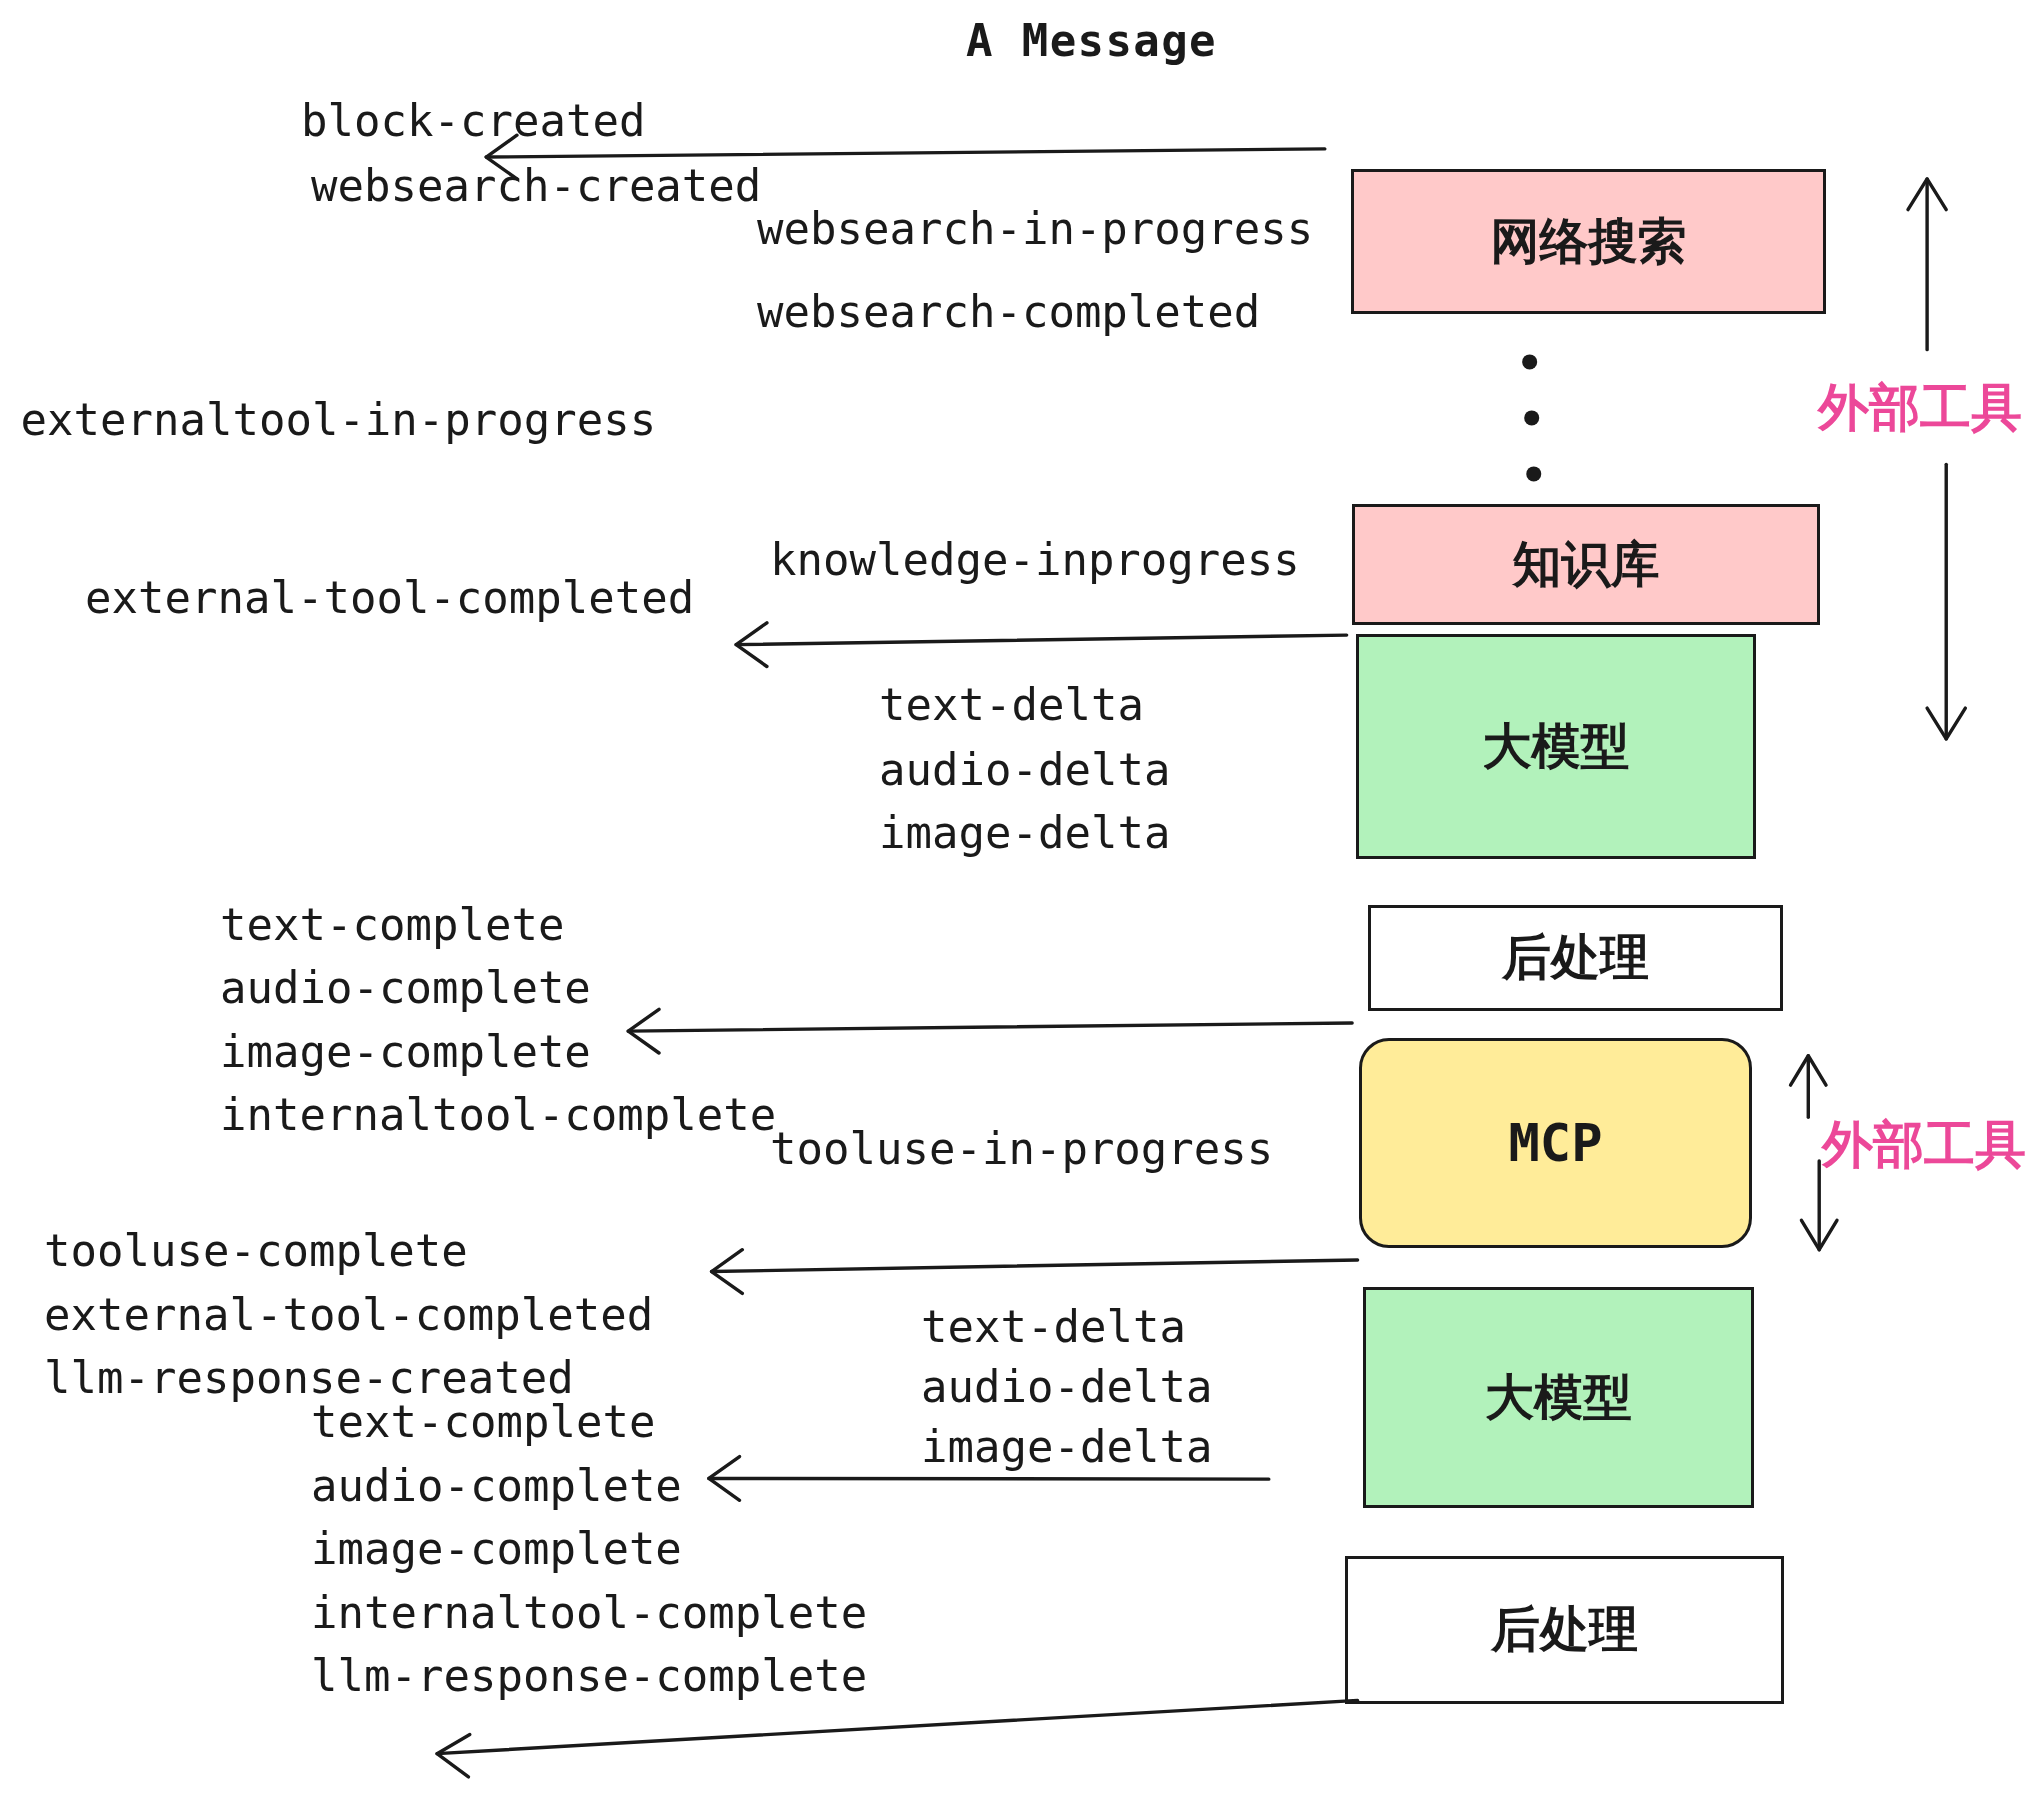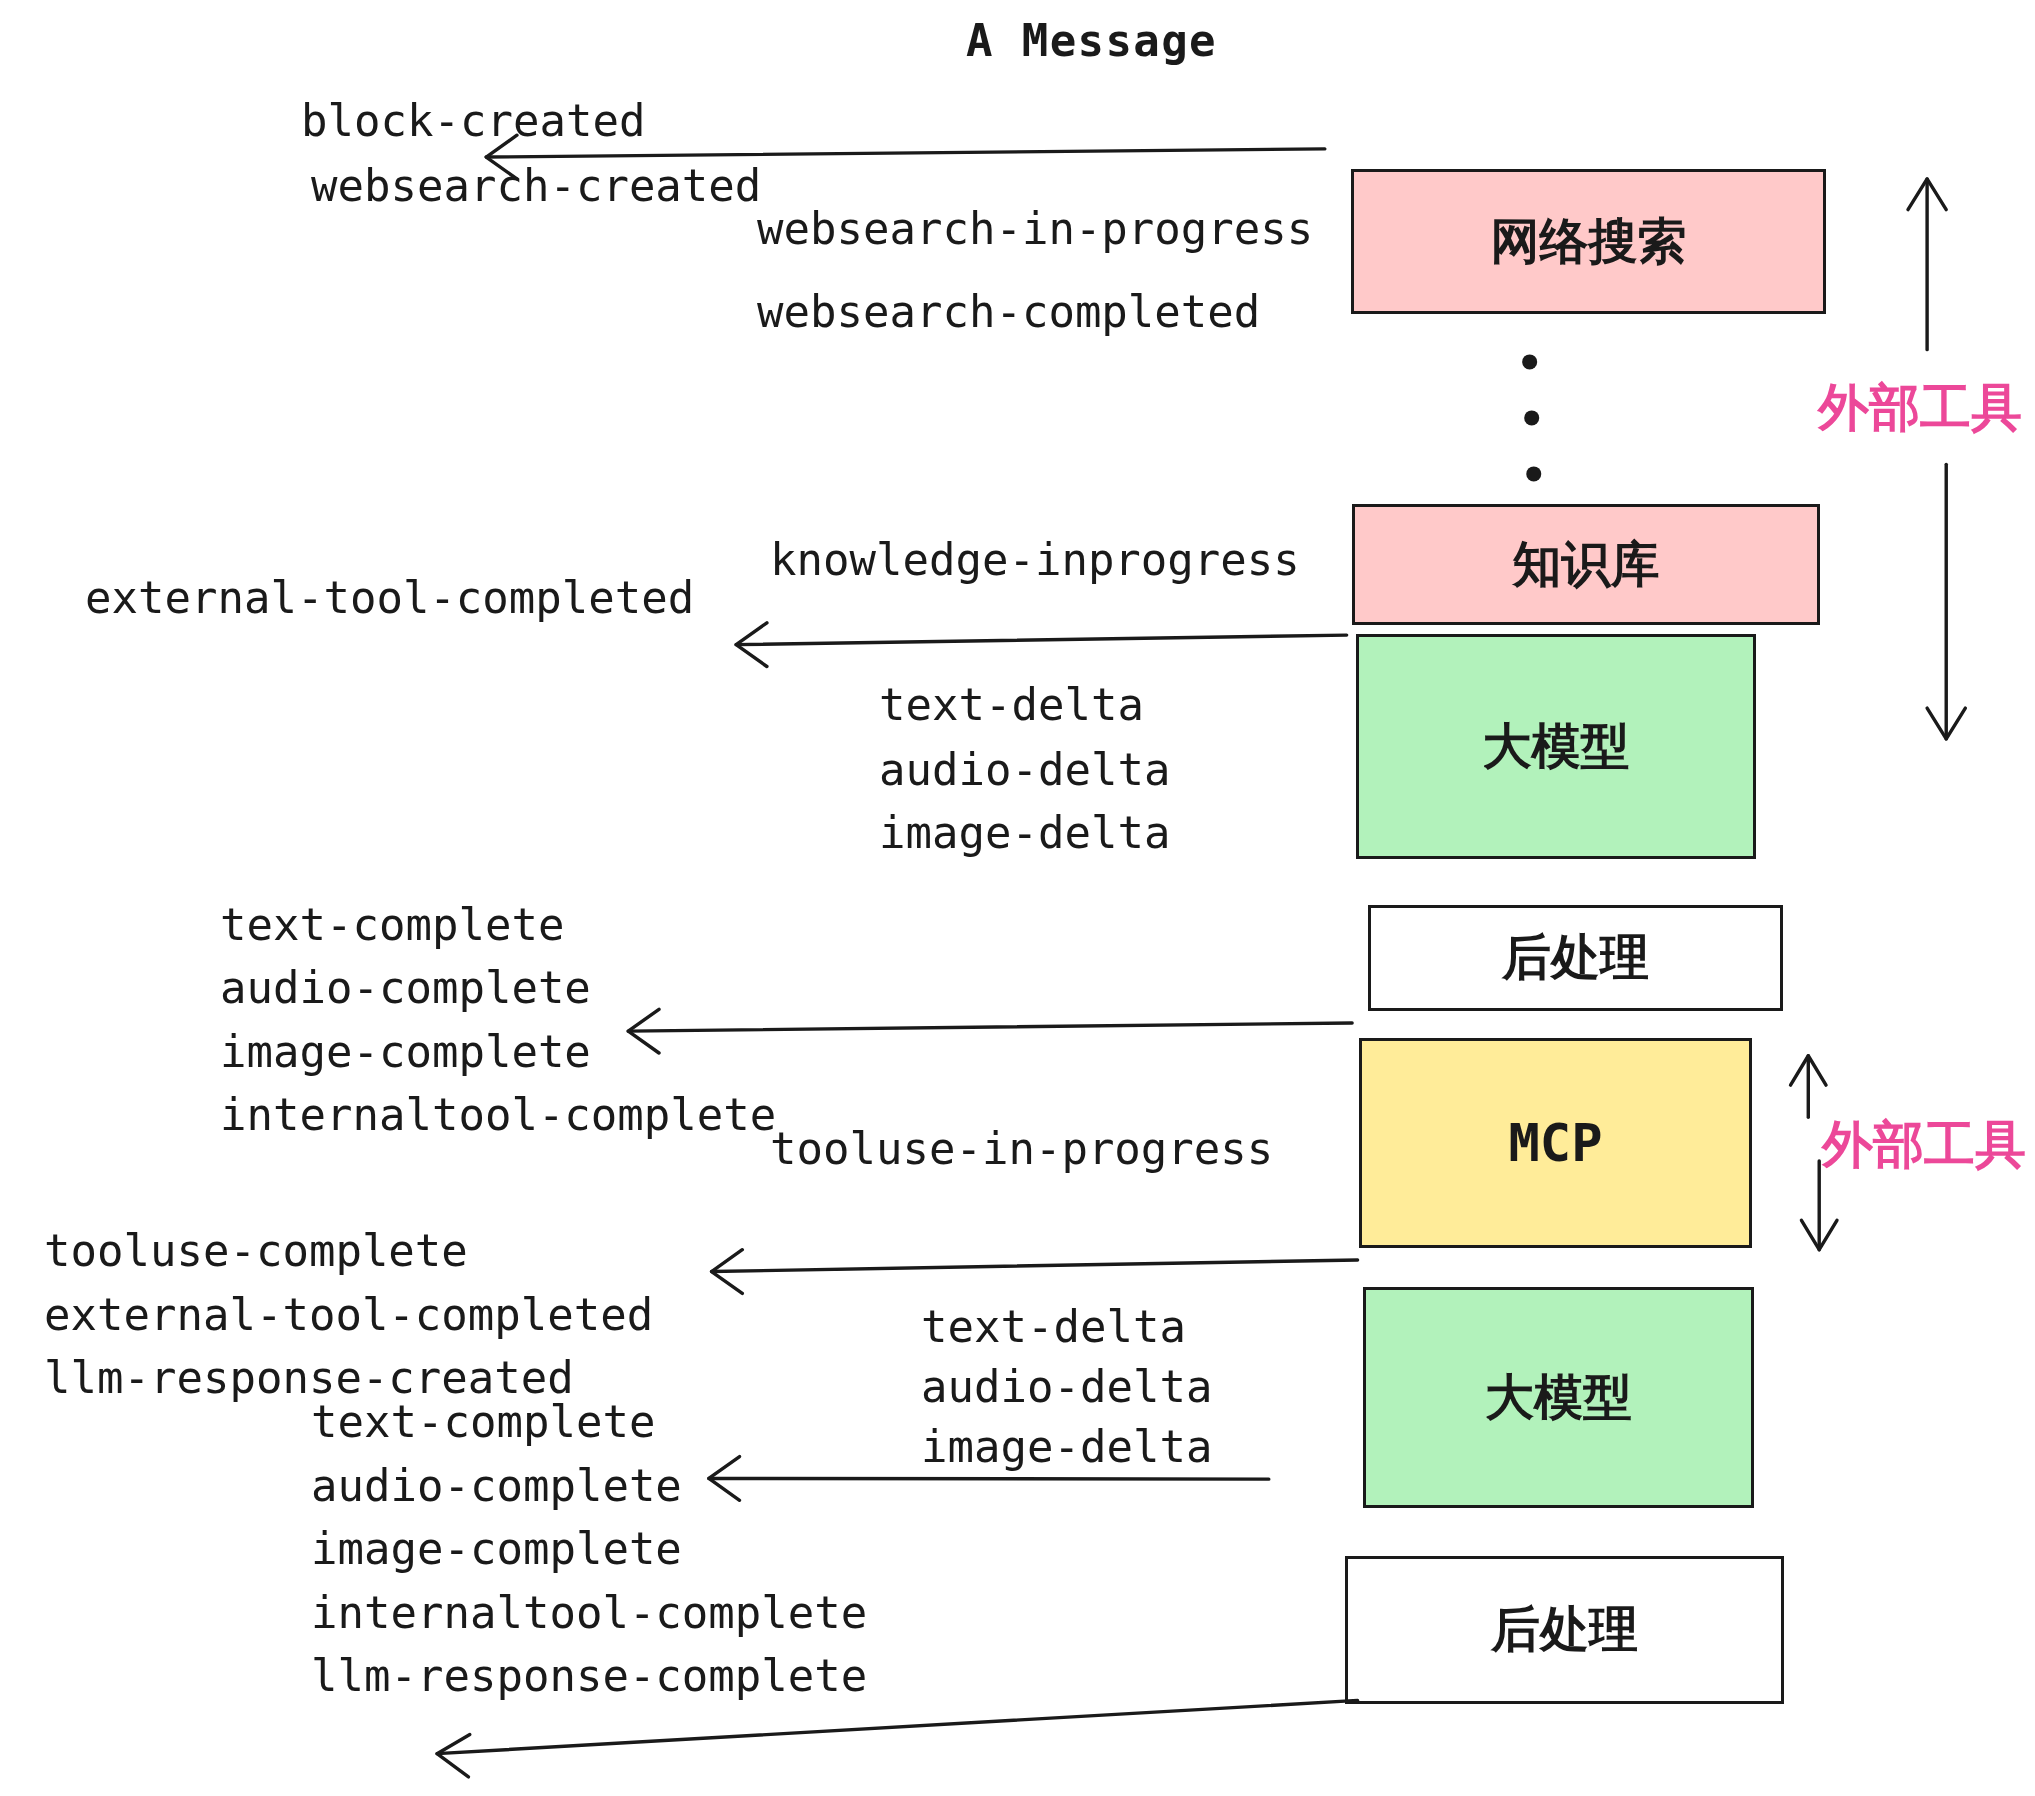--- a/index.html
+++ b/index.html
@@ -22,41 +22,42 @@
   .box .cjk{
     font-family:"DejaVu Sans","Liberation Sans",sans-serif;
     font-size:49px;font-weight:bold;white-space:nowrap;
   }
   .box .latin{
     font-family:"DejaVu Sans Mono",monospace;
     font-size:52px;font-weight:bold;white-space:nowrap;
   }
   .pink{background:var(--pink,#ffc9c9);}
   .green{background:var(--green,#b2f2bb);}
-  .yellow{background:var(--yellow,#ffec99);}
+  .yellow{background:var(--yellow,#ffec99);border-radius:30px;}
   .white{background:var(--white,#ffffff);}
   .side{
     position:absolute;font-family:"DejaVu Sans","Liberation Sans",sans-serif;
     font-size:51px;font-weight:bold;white-space:nowrap;color:#ec4899;
   }
   svg.overlay{position:absolute;left:0;top:0;pointer-events:none;}
   svg.overlay path, svg.overlay line{stroke:var(--stroke,#1a1a1a);stroke-width:5;fill:none;stroke-linecap:round;stroke-linejoin:round;}
   svg.overlay circle{fill:var(--stroke,#1a1a1a);stroke:none;}
 </style>
 </head>
 <body>
 
 <div id="canvas">
 
   <div class="title" style="left:966px;top:17px">A Message</div>
 
   <div class="ev" style="left:301px;top:99px">block-created</div>
   <div class="ev" style="left:311px;top:164px">websearch-created</div>
   <div class="ev" style="left:757px;top:207px">websearch-in-progress</div>
   <div class="ev" style="left:757px;top:290px">websearch-completed</div>
+  <div class="ev" style="left:20.5px;top:398px">externaltool-in-progress</div>
   <div class="ev" style="left:770px;top:538px">knowledge-inprogress</div>
   <div class="ev" style="left:85px;top:576px">external-tool-completed</div>
   <div class="ev" style="left:879px;top:683px">text-delta</div>
   <div class="ev" style="left:879px;top:748px">audio-delta</div>
   <div class="ev" style="left:879px;top:811px">image-delta</div>
   <div class="ev" style="left:220px;top:903px">text-complete</div>
   <div class="ev" style="left:220px;top:966px">audio-complete</div>
   <div class="ev" style="left:220px;top:1030px">image-complete</div>
   <div class="ev" style="left:220px;top:1093px">internaltool-complete</div>
   <div class="ev" style="left:770px;top:1127px">tooluse-in-progress</div>

